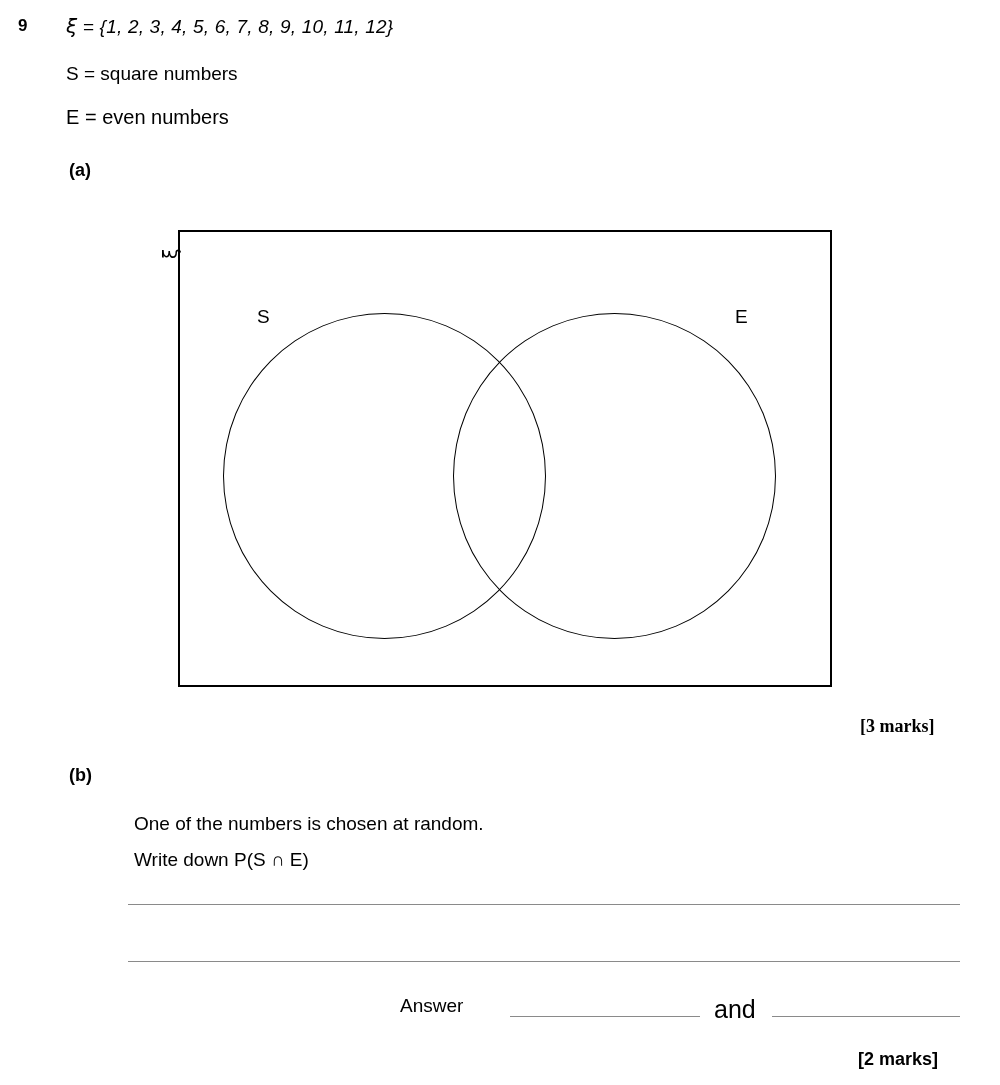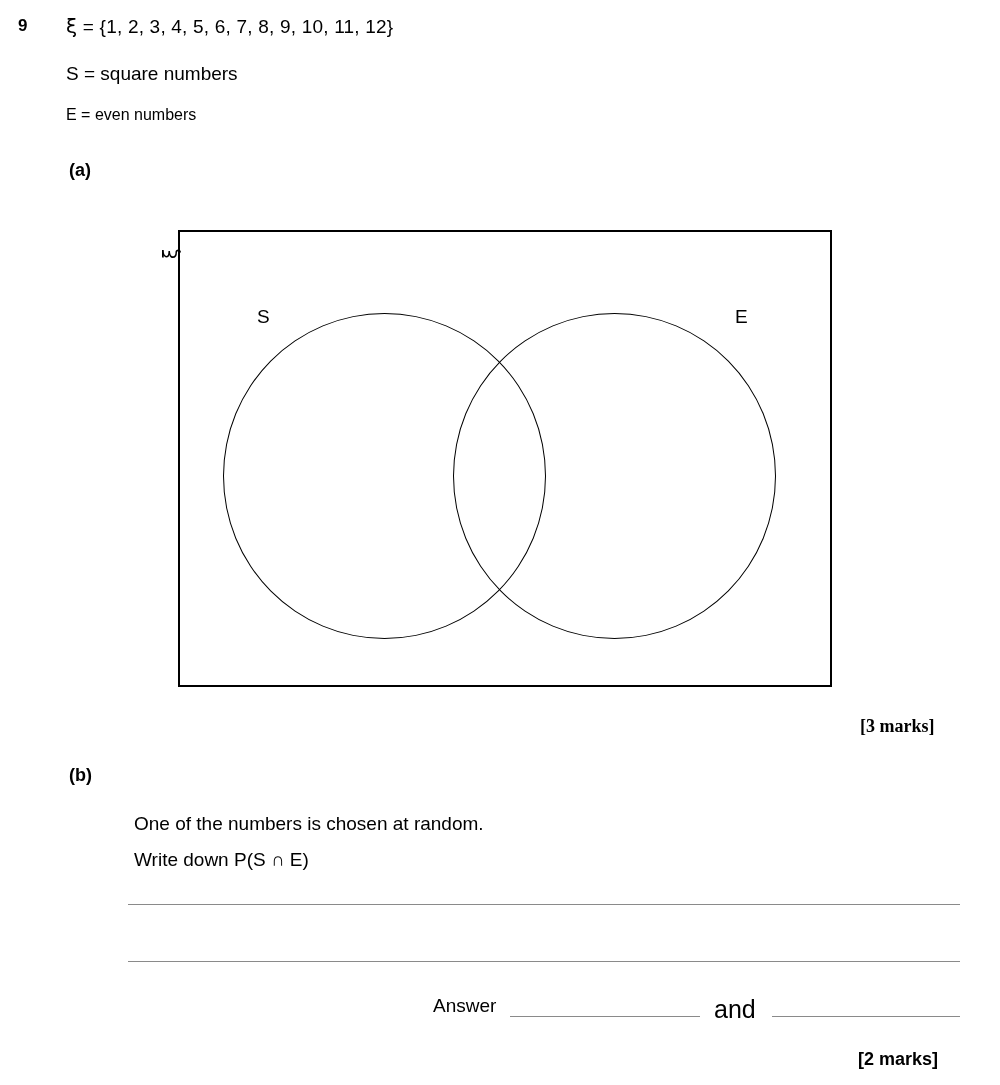--- a/index.html
+++ b/index.html
@@ -26,35 +26,36 @@
     top: 16px;
     font-size: 17px;
     font-weight: bold;
   }
   .line-univ {
     left: 66px;
     top: 14px;
     font-size: 19px;
     letter-spacing: 0.2px;
     white-space: nowrap;
+    font-style: italic;
   }
   .line-univ .xi {
     font-family: "DejaVu Sans", sans-serif;
     font-size: 20px;
   }
   .line-s {
     left: 66px;
     top: 63px;
     font-size: 19px;
     white-space: nowrap;
   }
   .line-e {
     left: 66px;
     top: 106px;
-    font-size: 16px;
+    font-size: 20px;
     white-space: nowrap;
   }
 
   .part-a-label {
     left: 69px;
     top: 160px;
     font-size: 18px;
     font-weight: bold;
   }
   .part-a-text {
@@ -141,21 +142,21 @@
   }
 
   .rule {
     background: #8a8a8a;
     height: 1px;
   }
   .rule-1 { left: 128px; top: 904px; width: 832px; }
   .rule-2 { left: 128px; top: 961px; width: 832px; }
 
   .answer-word {
-    left: 433px;
+    left: 400px;
     top: 995px;
     font-size: 19px;
   }
   .ans-line-1 {
     left: 510px;
     top: 1016px;
     width: 190px;
     background: #8a8a8a;
     height: 1px;
   }

